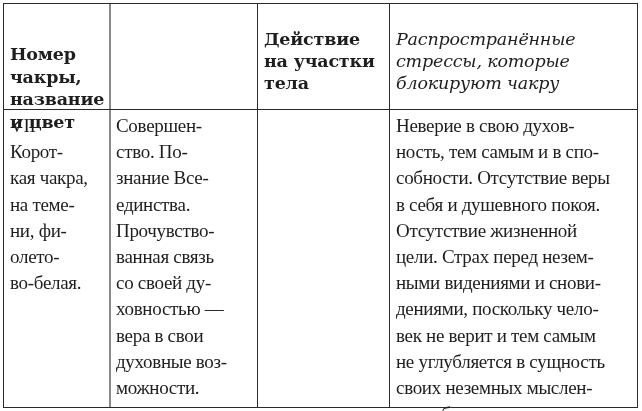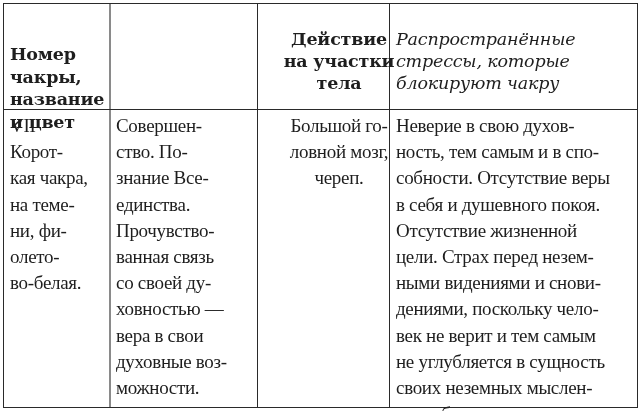--- a/index.html
+++ b/index.html
@@ -24,21 +24,21 @@
   .head.c1 { top: 12px; line-height: 22.5px; margin-top: 27px; }
   .head.c2, .head.c3 { top: 24px; }
   .head.c4 { top: 24px; font-weight: normal; font-style: italic; }
   .body {
     font-size: 17.5px; line-height: 26.2px; top: 109px; letter-spacing: -0.3px;
     font-family: "Liberation Serif", "DejaVu Serif", serif;
     font-size: 19px;
   }
   .c1 { left: 6px; width: 102px; }
   .c2 { left: 112px; width: 140px; }
-  .c3 { left: 272px; width: 126px; text-align: center; }
+  .c3 { left: 260px; width: 126px; }
   .c4 { left: 392px; width: 240px; }
 </style>
 </head>
 <body>
 
 <div class="tbl">
   <div class="vline gray" style="left:105px"></div>
   <div class="vline" style="left:253px"></div>
   <div class="vline" style="left:385px"></div>
   <div class="hline"></div>
@@ -65,23 +65,20 @@
 ство. По-
 знание Все-
 единства.
 Прочувство-
 ванная связь
 со своей ду-
 ховностью —
 вера в свои
 духовные воз-
 можности.</div>
-  <div class="cell body c3">Большой го-
-ловной мозг,
-череп.</div>
   <div class="cell body c4">Неверие в свою духов-
 ность, тем самым и в спо-
 собности. Отсутствие веры
 в себя и душевного покоя.
 Отсутствие жизненной
 цели. Страх перед незем-
 ными видениями и снови-
 дениями, поскольку чело-
 век не верит и тем самым
 не углубляется в сущность

